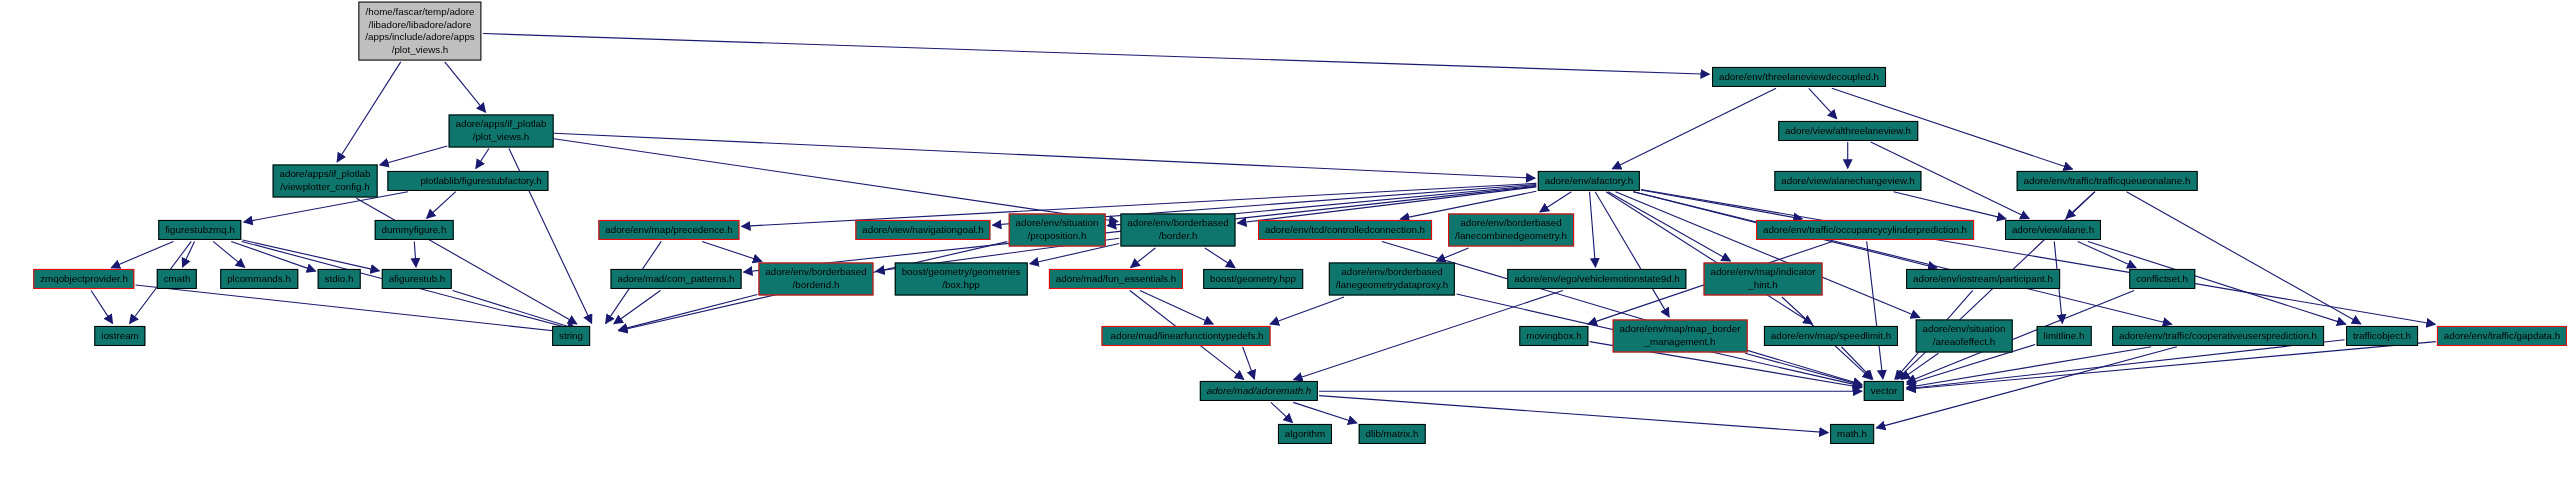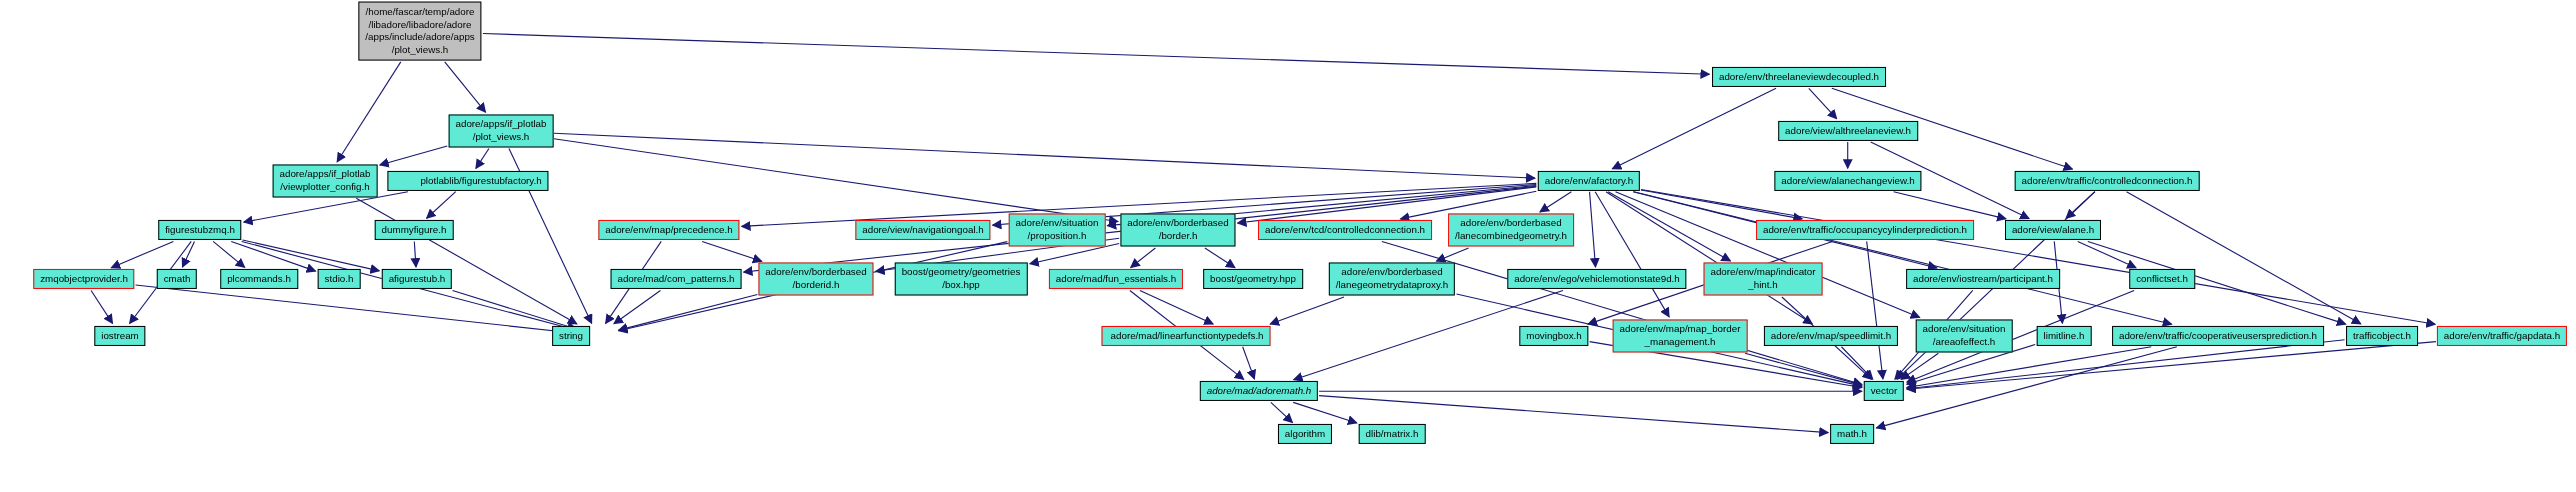--- a/index.html
+++ b/index.html
@@ -8,21 +8,21 @@
     width:2576px;
     height:492px;
     background:#ffffff;
     font-family:"Liberation Sans", sans-serif;
     overflow:hidden;
   }
   #edges{position:absolute;left:0;top:0;pointer-events:none;}
   .node{
     position:absolute;
     transform:translate(-50%,-50%);
-    background:#5eead4;
+    background:#0f766e;
     border:1.3px solid #000000;
     color:#000000;
     font-size:9.8px;
     line-height:1.32;
     padding:2.6px 5.9px;
     text-align:center;
     white-space:pre;
     box-sizing:border-box;
     z-index:2;
   }
@@ -132,21 +132,21 @@
 /plot_views.h</div>
     <div class="node" style="left: 1799px; top: 77px;">adore/env/threelaneviewdecoupled.h</div>
     <div class="node" style="left: 501px; top: 131px;">adore/apps/if_plotlab
 /plot_views.h</div>
     <div class="node" style="left: 1848px; top: 131px;">adore/view/althreelaneview.h</div>
     <div class="node" style="left: 325px; top: 181px;">adore/apps/if_plotlab
 /viewplotter_config.h</div>
     <div class="node" style="left: 468px; top: 181px; padding-left: 32px;">plotlablib/figurestubfactory.h</div>
     <div class="node" style="left: 1589px; top: 181px;">adore/env/afactory.h</div>
     <div class="node" style="left: 1848px; top: 181px;">adore/view/alanechangeview.h</div>
-    <div class="node" style="left: 2107px; top: 181px;">adore/env/traffic/controlledconnection.h</div>
+    <div class="node" style="left: 2107px; top: 181px;">adore/env/traffic/trafficqueueonalane.h</div>
     <div class="node" style="left: 200px; top: 230px;">figurestubzmq.h</div>
     <div class="node" style="left: 414px; top: 230px;">dummyfigure.h</div>
     <div class="node truncated" style="left: 669px; top: 230px;">adore/env/map/precedence.h</div>
     <div class="node truncated" style="left: 923px; top: 230px;">adore/view/navigationgoal.h</div>
     <div class="node truncated" style="left: 1057px; top: 230px;">adore/env/situation
 /proposition.h</div>
     <div class="node" style="left: 1178px; top: 230px;">adore/env/borderbased
 /border.h</div>
     <div class="node truncated" style="left: 1345px; top: 230px;">adore/env/tcd/controlledconnection.h</div>
     <div class="node truncated" style="left: 1511px; top: 230px;">adore/env/borderbased

